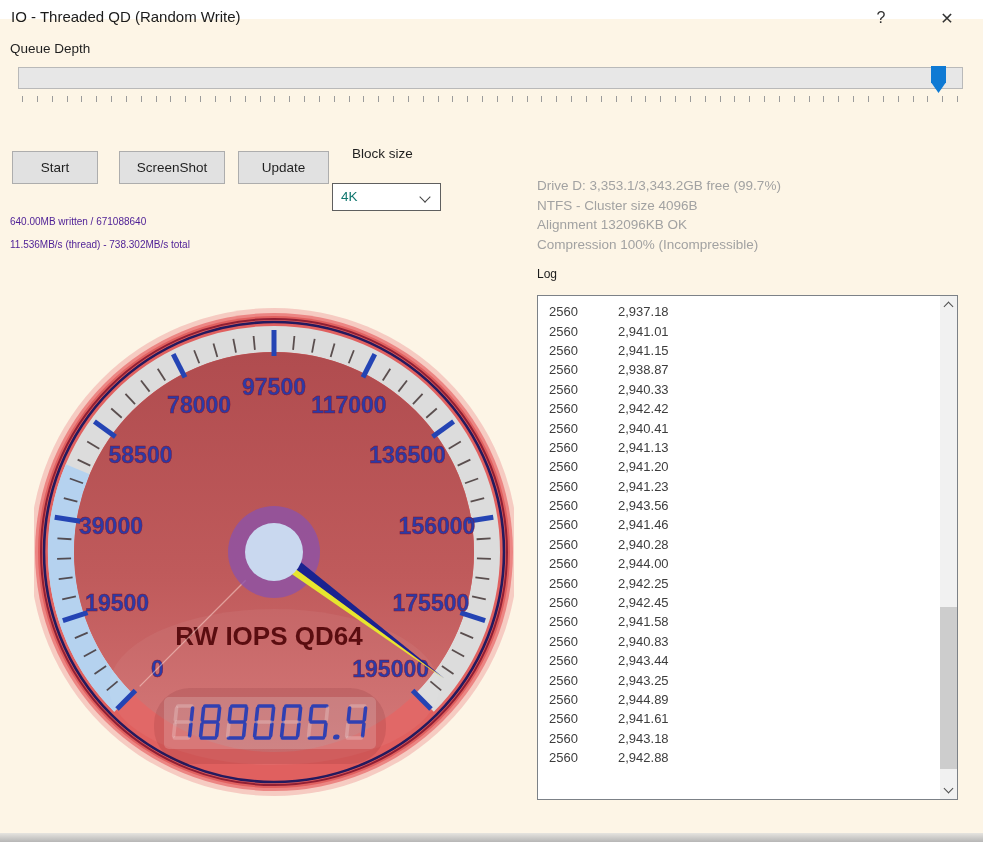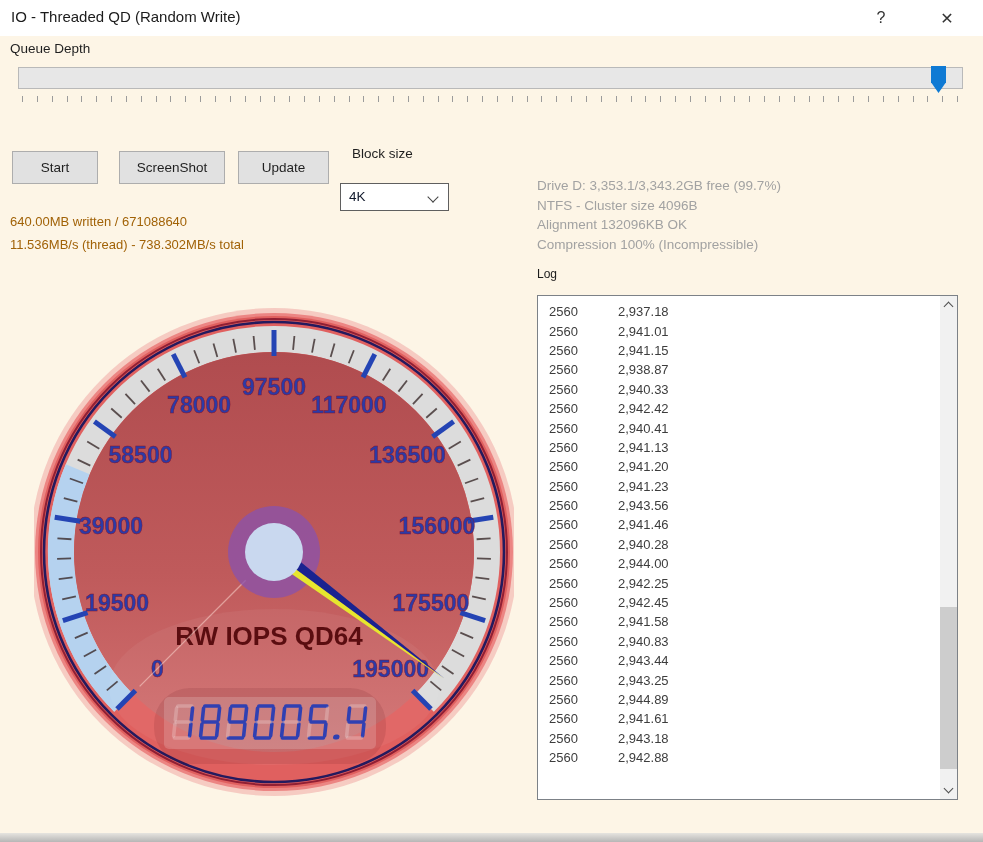--- a/index.html
+++ b/index.html
@@ -1,39 +1,39 @@
 <!DOCTYPE html>
 <html><head>
 <meta charset="utf-8">
 <style>
   html,body{margin:0;padding:0;background:#fff;}
   .win{position:relative;width:983px;height:842px;background:#fdf5e6;font-family:"Liberation Sans",sans-serif;overflow:hidden;}
   
-  .titlebar{position:absolute;left:0;top:0;width:100%;height:36px;background:#ffffff;}
+  .titlebar{position:absolute;left:0;top:0;width:100%;height:19px;background:#ffffff;}
   .title{position:absolute;left:11px;top:8px;font-size:15px;color:#1b1b1b;white-space:nowrap;}
   .tb-btn{position:absolute;top:0;width:44px;height:36px;display:flex;align-items:center;justify-content:center;font-size:16px;color:#333;cursor:default;}
   .tb-help{right:80px;}
   .tb-close{right:14px;}
   
   .qd-label{position:absolute;left:10px;top:41px;font-size:13.5px;color:#1f1f1f;}
   .slider-track{position:absolute;left:18px;top:67px;width:945px;height:22px;background:#e7e7e7;border:1px solid #b9b9b9;box-sizing:border-box;}
   .slider-thumb{position:absolute;left:931px;top:66px;width:15px;height:27px;background:#0f7ad4;clip-path:polygon(0 0,100% 0,100% 60%,50% 100%,0 60%);}
   .slider-ticks{position:absolute;left:18px;top:96px;width:945px;height:8px;}
   .slider-ticks i{position:absolute;top:0;width:1px;height:6px;background:#9b9b9b;}
   
   .btn{position:absolute;top:151px;height:33px;background:#e1e1e1;border:1px solid #adadad;font-size:13.5px;color:#1f1f1f;display:flex;align-items:center;justify-content:center;box-sizing:border-box;}
   .btn-start{left:12px;width:86px;}
   .btn-shot{left:119px;width:106px;}
   .btn-update{left:238px;width:91px;}
   .bs-label{position:absolute;left:352px;top:146px;font-size:13.5px;color:#1f1f1f;}
-  .combo{position:absolute;left:340px;top:183px;width:109px;height:28px;background:#fff;border:1px solid #5f5f5f;box-sizing:border-box;font-size:13.5px;color:#0f172a;}
+  .combo{position:absolute;left:332px;top:183px;width:109px;height:28px;background:#fff;border:1px solid #5f5f5f;box-sizing:border-box;font-size:13.5px;color:#0f766e;}
   .combo .val{position:absolute;left:8px;top:5px;}
   .combo .chev{position:absolute;right:11px;top:9px;width:7px;height:7px;border:solid #444;border-width:0 1.5px 1.5px 0;transform:rotate(45deg);}
   
-  .stats{position:absolute;left:10px;top:210px;font-size:13px;color:#a16207;line-height:23px;}
+  .stats{position:absolute;left:10px;top:210px;font-size:10px;color:#4c1d95;line-height:23px;}
   
   .drive-title{position:absolute;left:537px;top:151px;font-size:15px;font-weight:bold;color:#9d9d9d;}
   .drive-details{position:absolute;left:537px;top:176px;font-size:13.5px;color:#a2a2a2;line-height:19.5px;}
   .log-label{position:absolute;left:537px;top:267px;font-size:12px;color:#1c1c1c;}
   
   .listbox{position:absolute;left:537px;top:295px;width:421px;height:505px;background:#fff;border:1px solid #7c8187;box-sizing:border-box;}
   .rows{position:absolute;left:0;top:6px;right:18px;bottom:2px;overflow:hidden;}
   .row{height:19.4px;font-size:13px;color:#3d3d3d;display:flex;align-items:center;}
   .row .c1{margin-left:11px;width:69px;}
   .scrollbar{position:absolute;top:0;right:0;width:17px;height:100%;background:#f1f1f1;}

